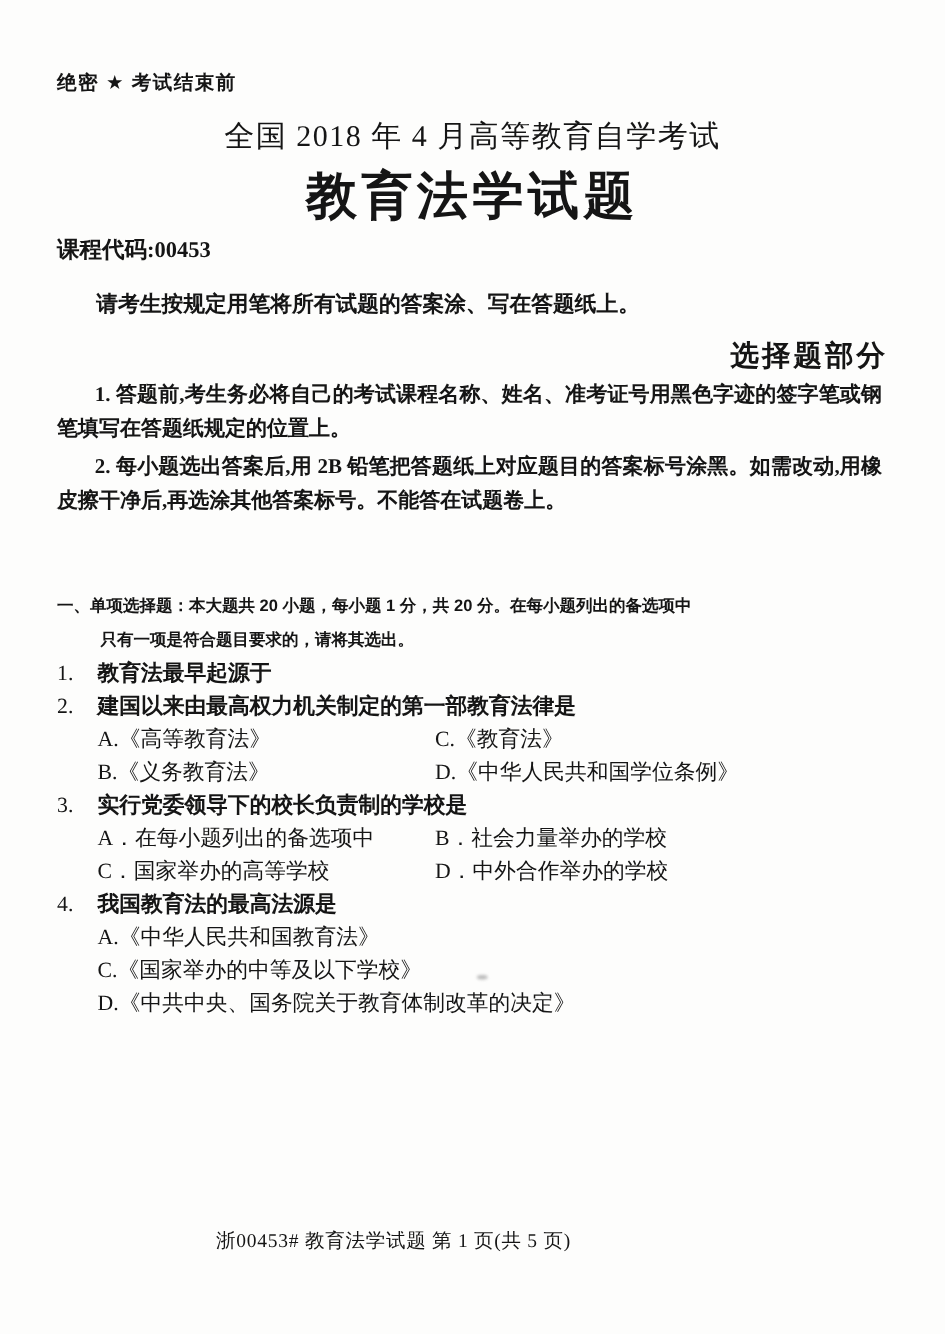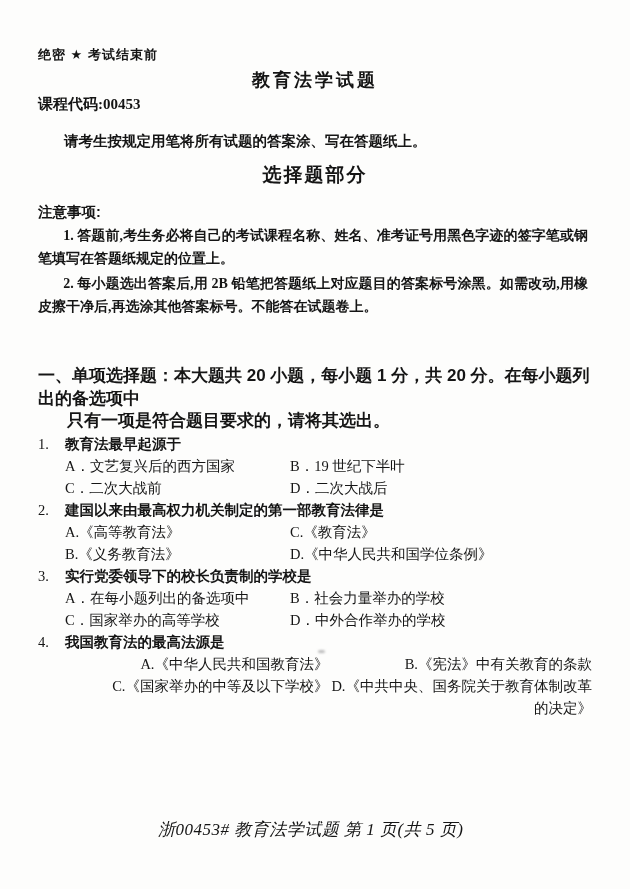--- a/index.html
+++ b/index.html
@@ -26,39 +26,39 @@
     margin-top: 13px;
     text-align: center;
     font-size: 20px;
     letter-spacing: 1px;
   }
   .title-subject {
     margin: 4px 0 0 0;
     text-align: center;
     font-family: "Liberation Sans", "DejaVu Sans", sans-serif;
     font-weight: bold;
-    font-size: 18px;
+    font-size: 34px;
     letter-spacing: 3px;
   }
   .course-code {
     margin-top: 3px;
     text-align: left;
     font-weight: bold;
     font-size: 15px;
   }
   .instruction {
     margin: 17px 0 0 0;
     font-size: 14.5px;
     font-weight: 600;
     text-indent: 1.8em;
     line-height: 21px;
   }
   .section-title {
     margin: 10px 0 0 0;
-    text-align: center;
+    text-align: right;
     font-family: "Liberation Sans", "DejaVu Sans", sans-serif;
     font-weight: bold;
     font-size: 19px;
     letter-spacing: 2px;
   }
   .notes-heading {
     margin-top: 15px;
     font-family: "Liberation Sans", "DejaVu Sans", sans-serif;
     font-weight: bold;
     font-size: 14.5px;
@@ -68,93 +68,86 @@
     font-size: 14px;
     font-weight: 700;
     line-height: 23px;
     text-indent: 1.8em;
     text-align: justify;
   }
   .part-heading {
     margin-top: 47px;
     font-family: "Liberation Sans", "DejaVu Sans", sans-serif;
     font-weight: bold;
-    font-size: 17px;
+    font-size: 11px;
     line-height: 22.5px;
   }
   .part-heading .line2 { padding-left: 29px; }
   .question { margin: 0; font-size: 14.5px; line-height: 22px; }
   .q-stem { display: flex; }
   .q-num {
     flex: 0 0 27px;
     font-family: "Liberation Serif", "DejaVu Serif", serif;
   }
   .q-text {
     font-family: Liberation Serif, serif;
     font-weight: bold;
   }
   .options { padding-left: 27px; }
   .options.two-col {
     display: grid;
     grid-template-columns: 225px 1fr;
   }
-  .options.one-col { display: grid; grid-template-columns: 1fr 1fr; text-align: right; }
+  .options.one-col { display: grid; grid-template-columns: 1fr; }
   .opt { display: block; line-height: 22px; }
   .footer {
     position: absolute;
-    left: 158px;
+    left: 144px;
     top: 818px;
-    font-size: 17px;
+    font-size: 13px;
     letter-spacing: 0.5px;
-    font-style: italic;
   }
   .artifact {
     position: absolute;
     left: 318px;
     top: 650px;
     width: 7px;
     height: 3px;
     background: #b9b9b9;
     border-radius: 50%;
     filter: blur(1px);
   }
 </style>
 </head>
 <body>
 
 <div class="page">
 
   <div class="classification">绝密 ★ 考试结束前</div>
 
+  <div class="title-session">全国 2018 年 4 月高等教育自学考试</div>
   <h1 class="title-subject">教育法学试题</h1>
   <div class="course-code">课程代码:00453</div>
 
   <p class="instruction">请考生按规定用笔将所有试题的答案涂、写在答题纸上。</p>
 
   <h2 class="section-title">选择题部分</h2>
 
-  <div class="notes-heading">注意事项:</div>
   <p class="note">1. 答题前,考生务必将自己的考试课程名称、姓名、准考证号用黑色字迹的签字笔或钢笔填写在答题纸规定的位置上。</p>
   <p class="note">2. 每小题选出答案后,用 2B 铅笔把答题纸上对应题目的答案标号涂黑。如需改动,用橡皮擦干净后,再选涂其他答案标号。不能答在试题卷上。</p>
 
   <div class="part-heading">
     <div class="line1">一、单项选择题：本大题共 20 小题，每小题 1 分，共 20 分。在每小题列出的备选项中</div>
     <div class="line2">只有一项是符合题目要求的，请将其选出。</div>
   </div>
 
   <div class="question">
     <div class="q-stem">
       <span class="q-num">1.</span>
       <span class="q-text">教育法最早起源于</span>
-    </div>
-    <div class="options two-col">
-      <span class="opt">A．文艺复兴后的西方国家</span>
-      <span class="opt">B．19 世纪下半叶</span>
-      <span class="opt">C．二次大战前</span>
-      <span class="opt">D．二次大战后</span>
     </div>
   </div>
 
   <div class="question">
     <div class="q-stem">
       <span class="q-num">2.</span>
       <span class="q-text">建国以来由最高权力机关制定的第一部教育法律是</span>
     </div>
     <div class="options two-col">
       <span class="opt">A.《高等教育法》</span>
@@ -177,21 +170,20 @@
     </div>
   </div>
 
   <div class="question">
     <div class="q-stem">
       <span class="q-num">4.</span>
       <span class="q-text">我国教育法的最高法源是</span>
     </div>
     <div class="options one-col">
       <span class="opt">A.《中华人民共和国教育法》</span>
-      <span class="opt">B.《宪法》中有关教育的条款</span>
       <span class="opt">C.《国家举办的中等及以下学校》</span>
       <span class="opt">D.《中共中央、国务院关于教育体制改革的决定》</span>
     </div>
   </div>
 
   <span class="artifact"></span>
 
   <div class="footer">浙00453# 教育法学试题 第 1 页(共 5 页)</div>
 
 </div>

